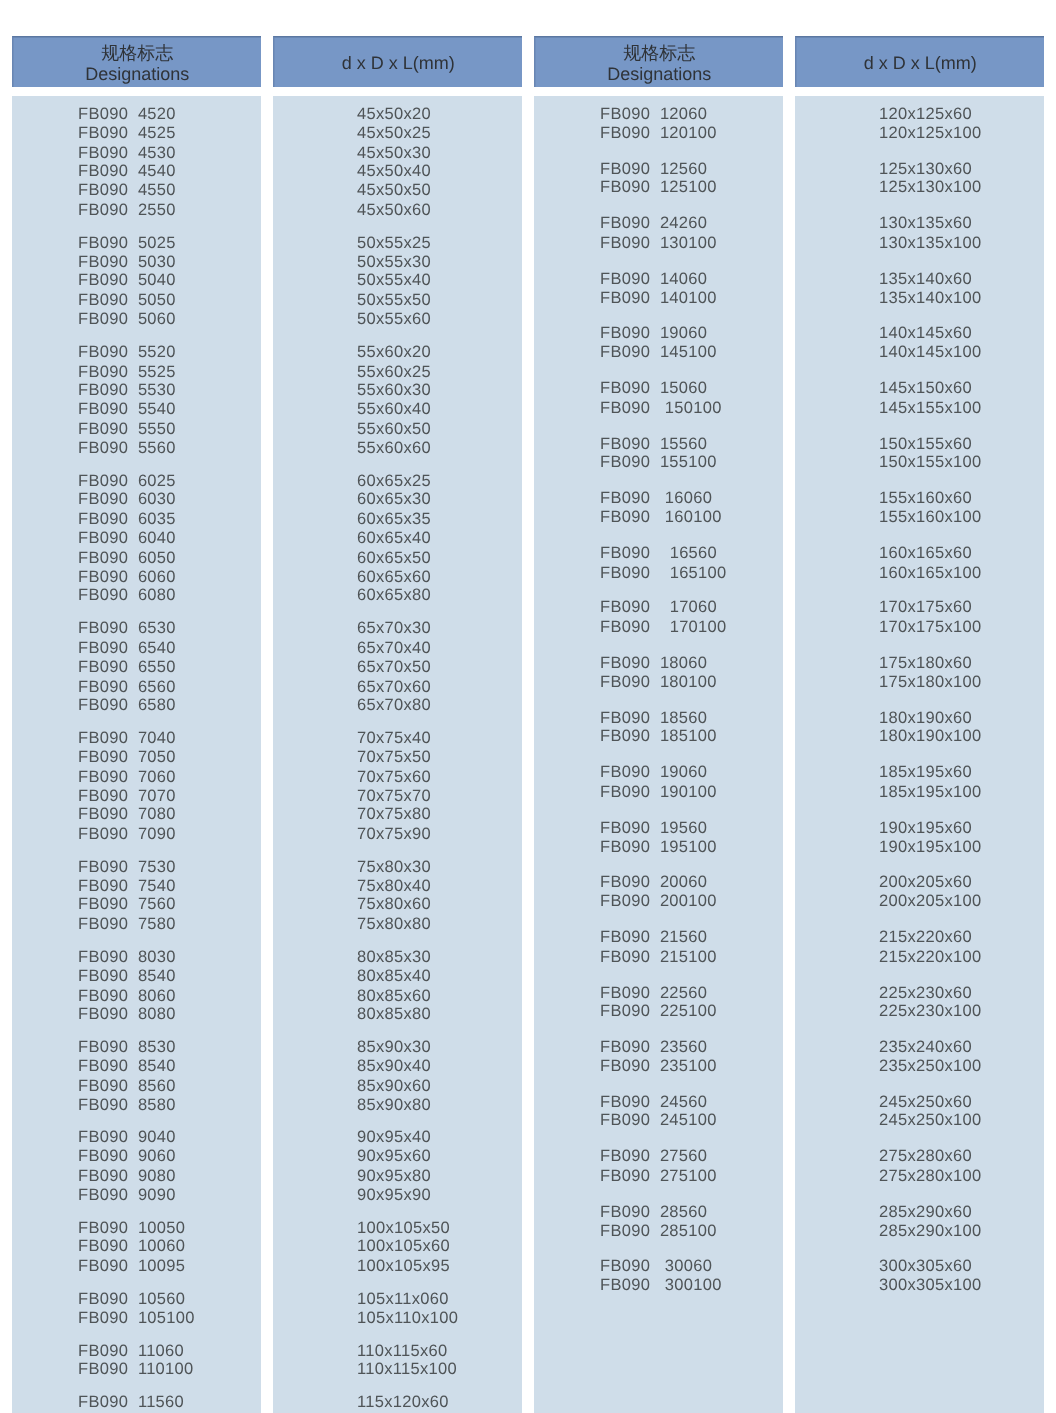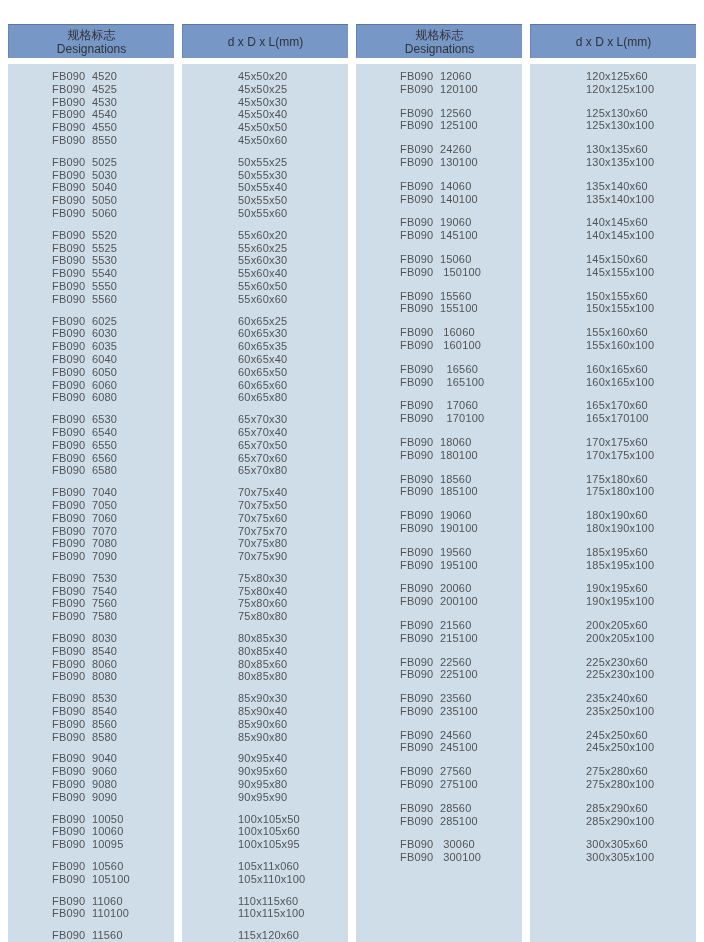--- a/index.html
+++ b/index.html
@@ -76,21 +76,21 @@
         <div>规格标志</div>
         <div>Designations</div>
       </header>
       <div class="col-body">
           <div class="group">
             <div class="row">FB090  4520</div>
             <div class="row">FB090  4525</div>
             <div class="row">FB090  4530</div>
             <div class="row">FB090  4540</div>
             <div class="row">FB090  4550</div>
-            <div class="row">FB090  8550</div>
+            <div class="row">FB090  2550</div>
           </div>
           <div class="group">
             <div class="row">FB090  5025</div>
             <div class="row">FB090  5030</div>
             <div class="row">FB090  5040</div>
             <div class="row">FB090  5050</div>
             <div class="row">FB090  5060</div>
           </div>
           <div class="group">
             <div class="row">FB090  5520</div>
@@ -396,24 +396,20 @@
           </div>
           <div class="group">
             <div class="row">155x160x60</div>
             <div class="row">155x160x100</div>
           </div>
           <div class="group">
             <div class="row">160x165x60</div>
             <div class="row">160x165x100</div>
           </div>
           <div class="group">
-            <div class="row">165x170x60</div>
-            <div class="row">165x170100</div>
-          </div>
-          <div class="group">
             <div class="row">170x175x60</div>
             <div class="row">170x175x100</div>
           </div>
           <div class="group">
             <div class="row">175x180x60</div>
             <div class="row">175x180x100</div>
           </div>
           <div class="group">
             <div class="row">180x190x60</div>
             <div class="row">180x190x100</div>
@@ -422,20 +418,24 @@
             <div class="row">185x195x60</div>
             <div class="row">185x195x100</div>
           </div>
           <div class="group">
             <div class="row">190x195x60</div>
             <div class="row">190x195x100</div>
           </div>
           <div class="group">
             <div class="row">200x205x60</div>
             <div class="row">200x205x100</div>
+          </div>
+          <div class="group">
+            <div class="row">215x220x60</div>
+            <div class="row">215x220x100</div>
           </div>
           <div class="group">
             <div class="row">225x230x60</div>
             <div class="row">225x230x100</div>
           </div>
           <div class="group">
             <div class="row">235x240x60</div>
             <div class="row">235x250x100</div>
           </div>
           <div class="group">

